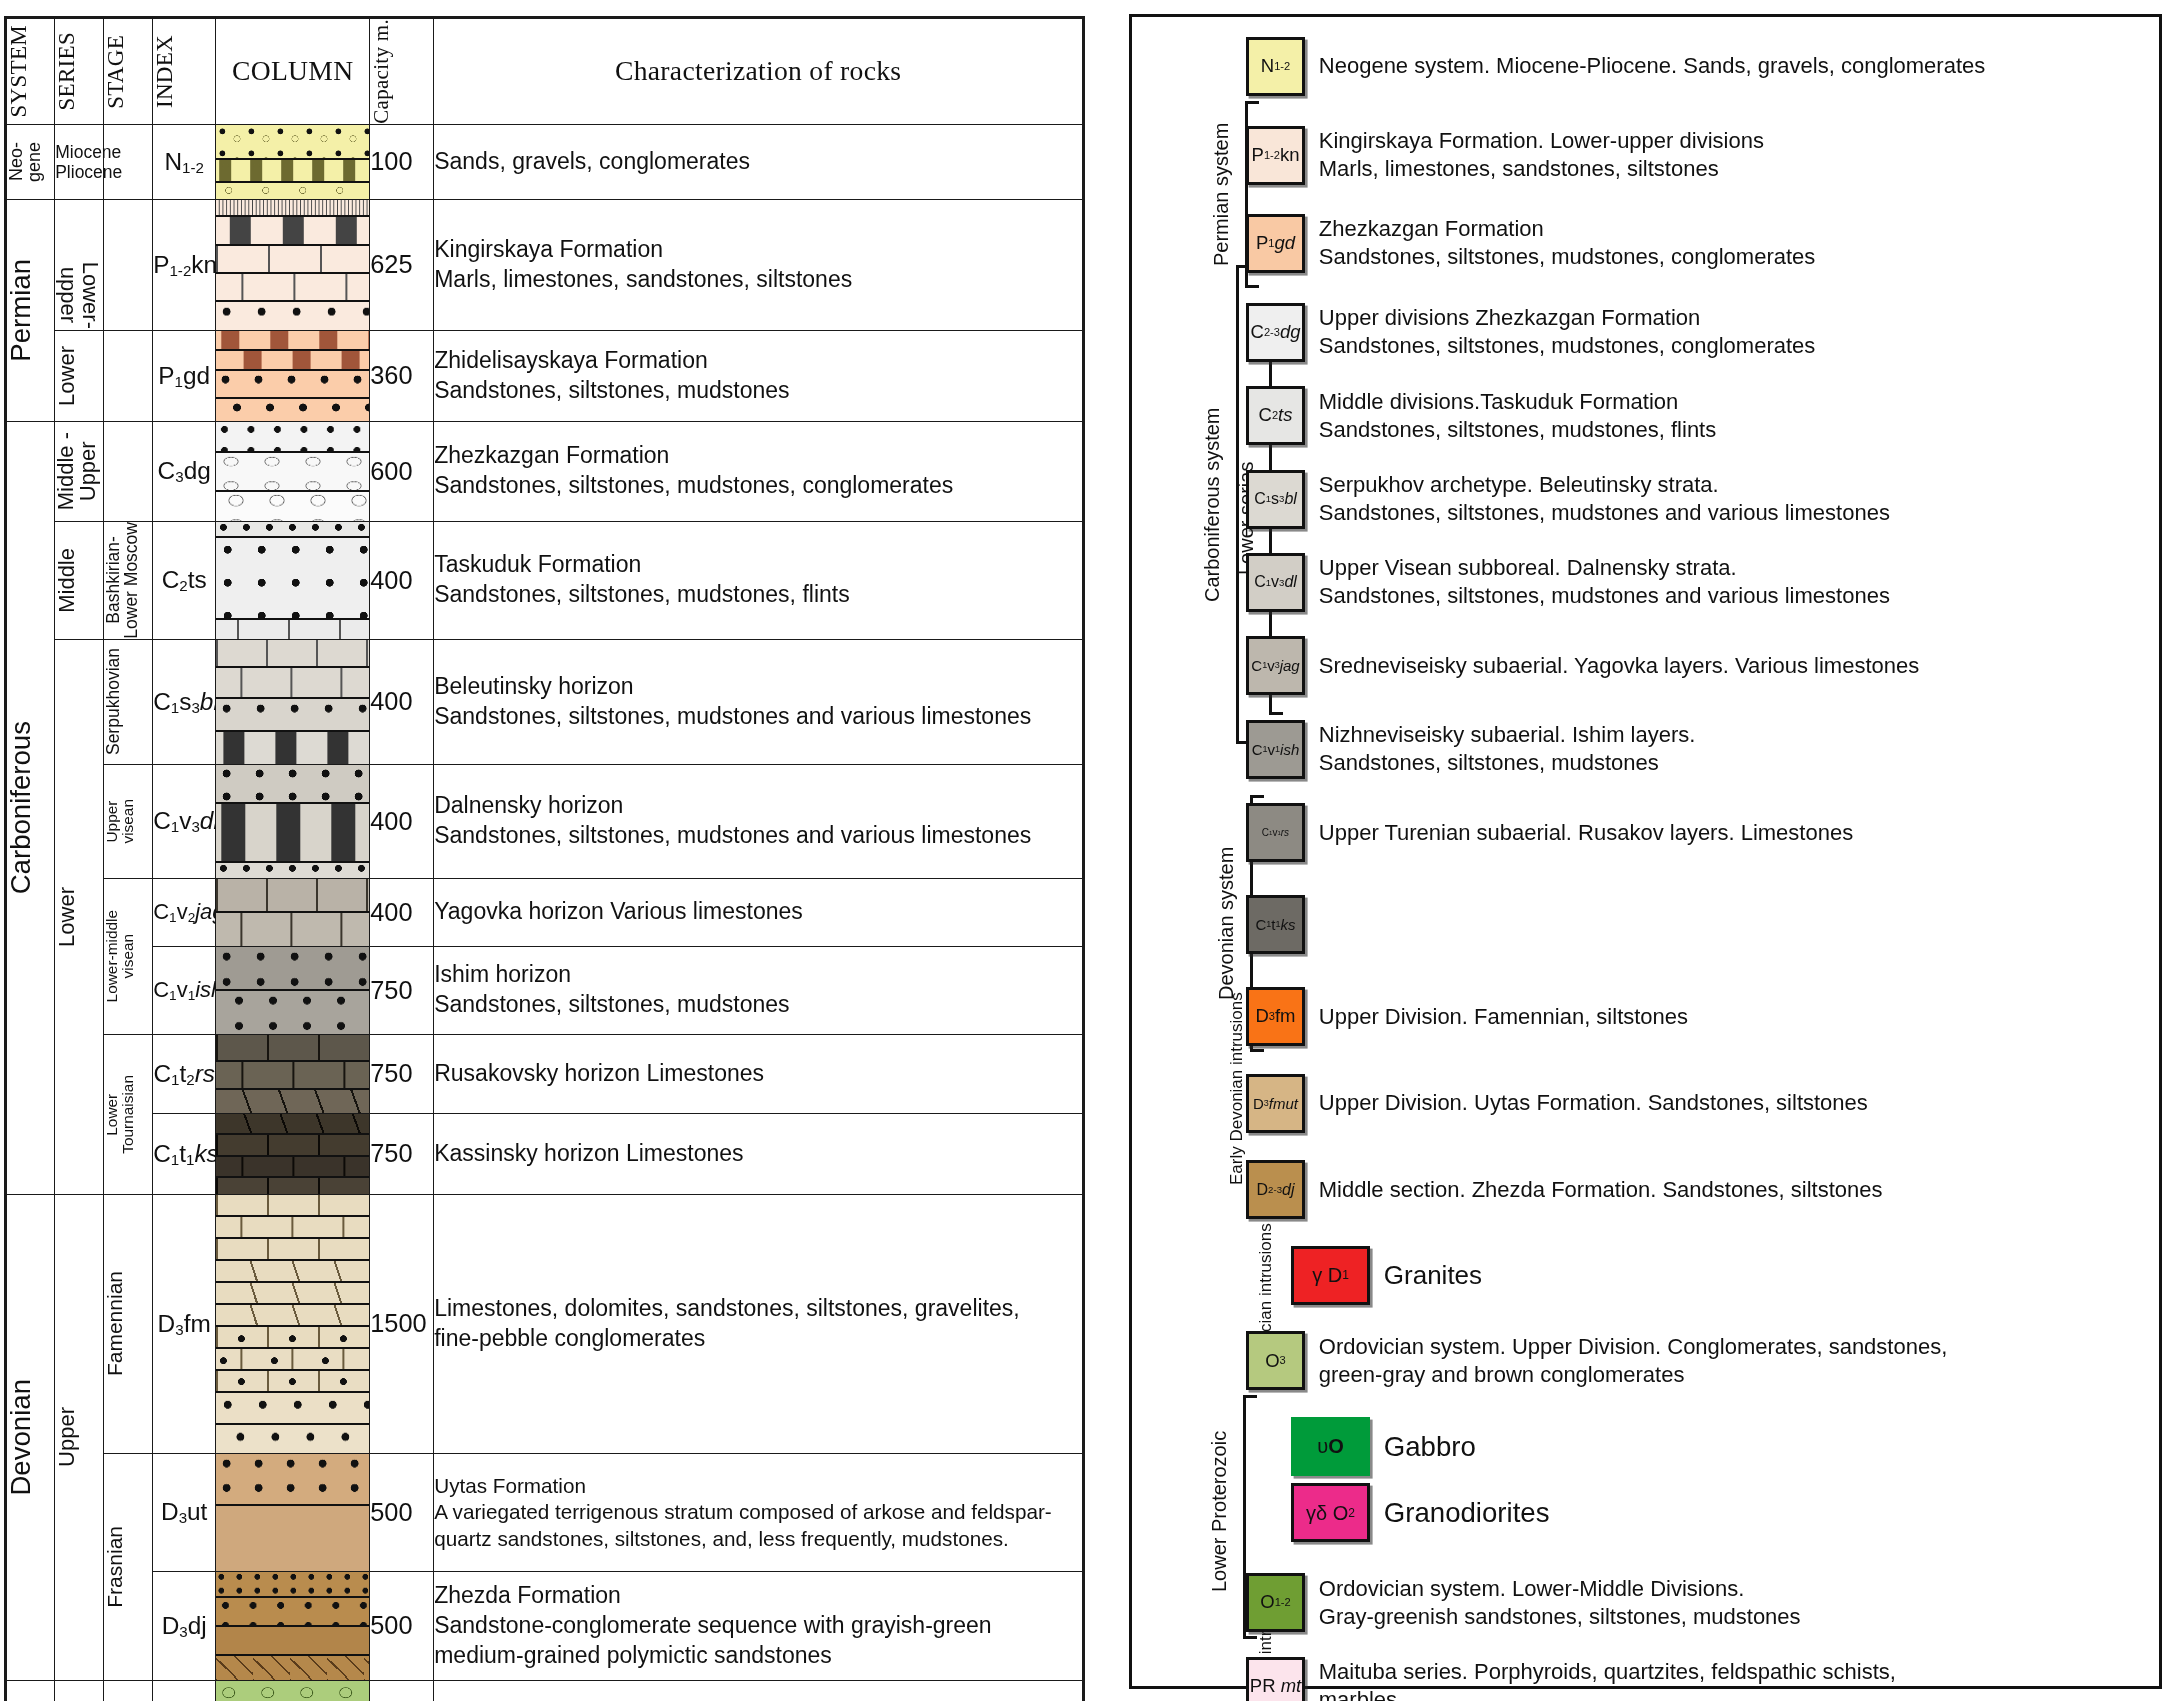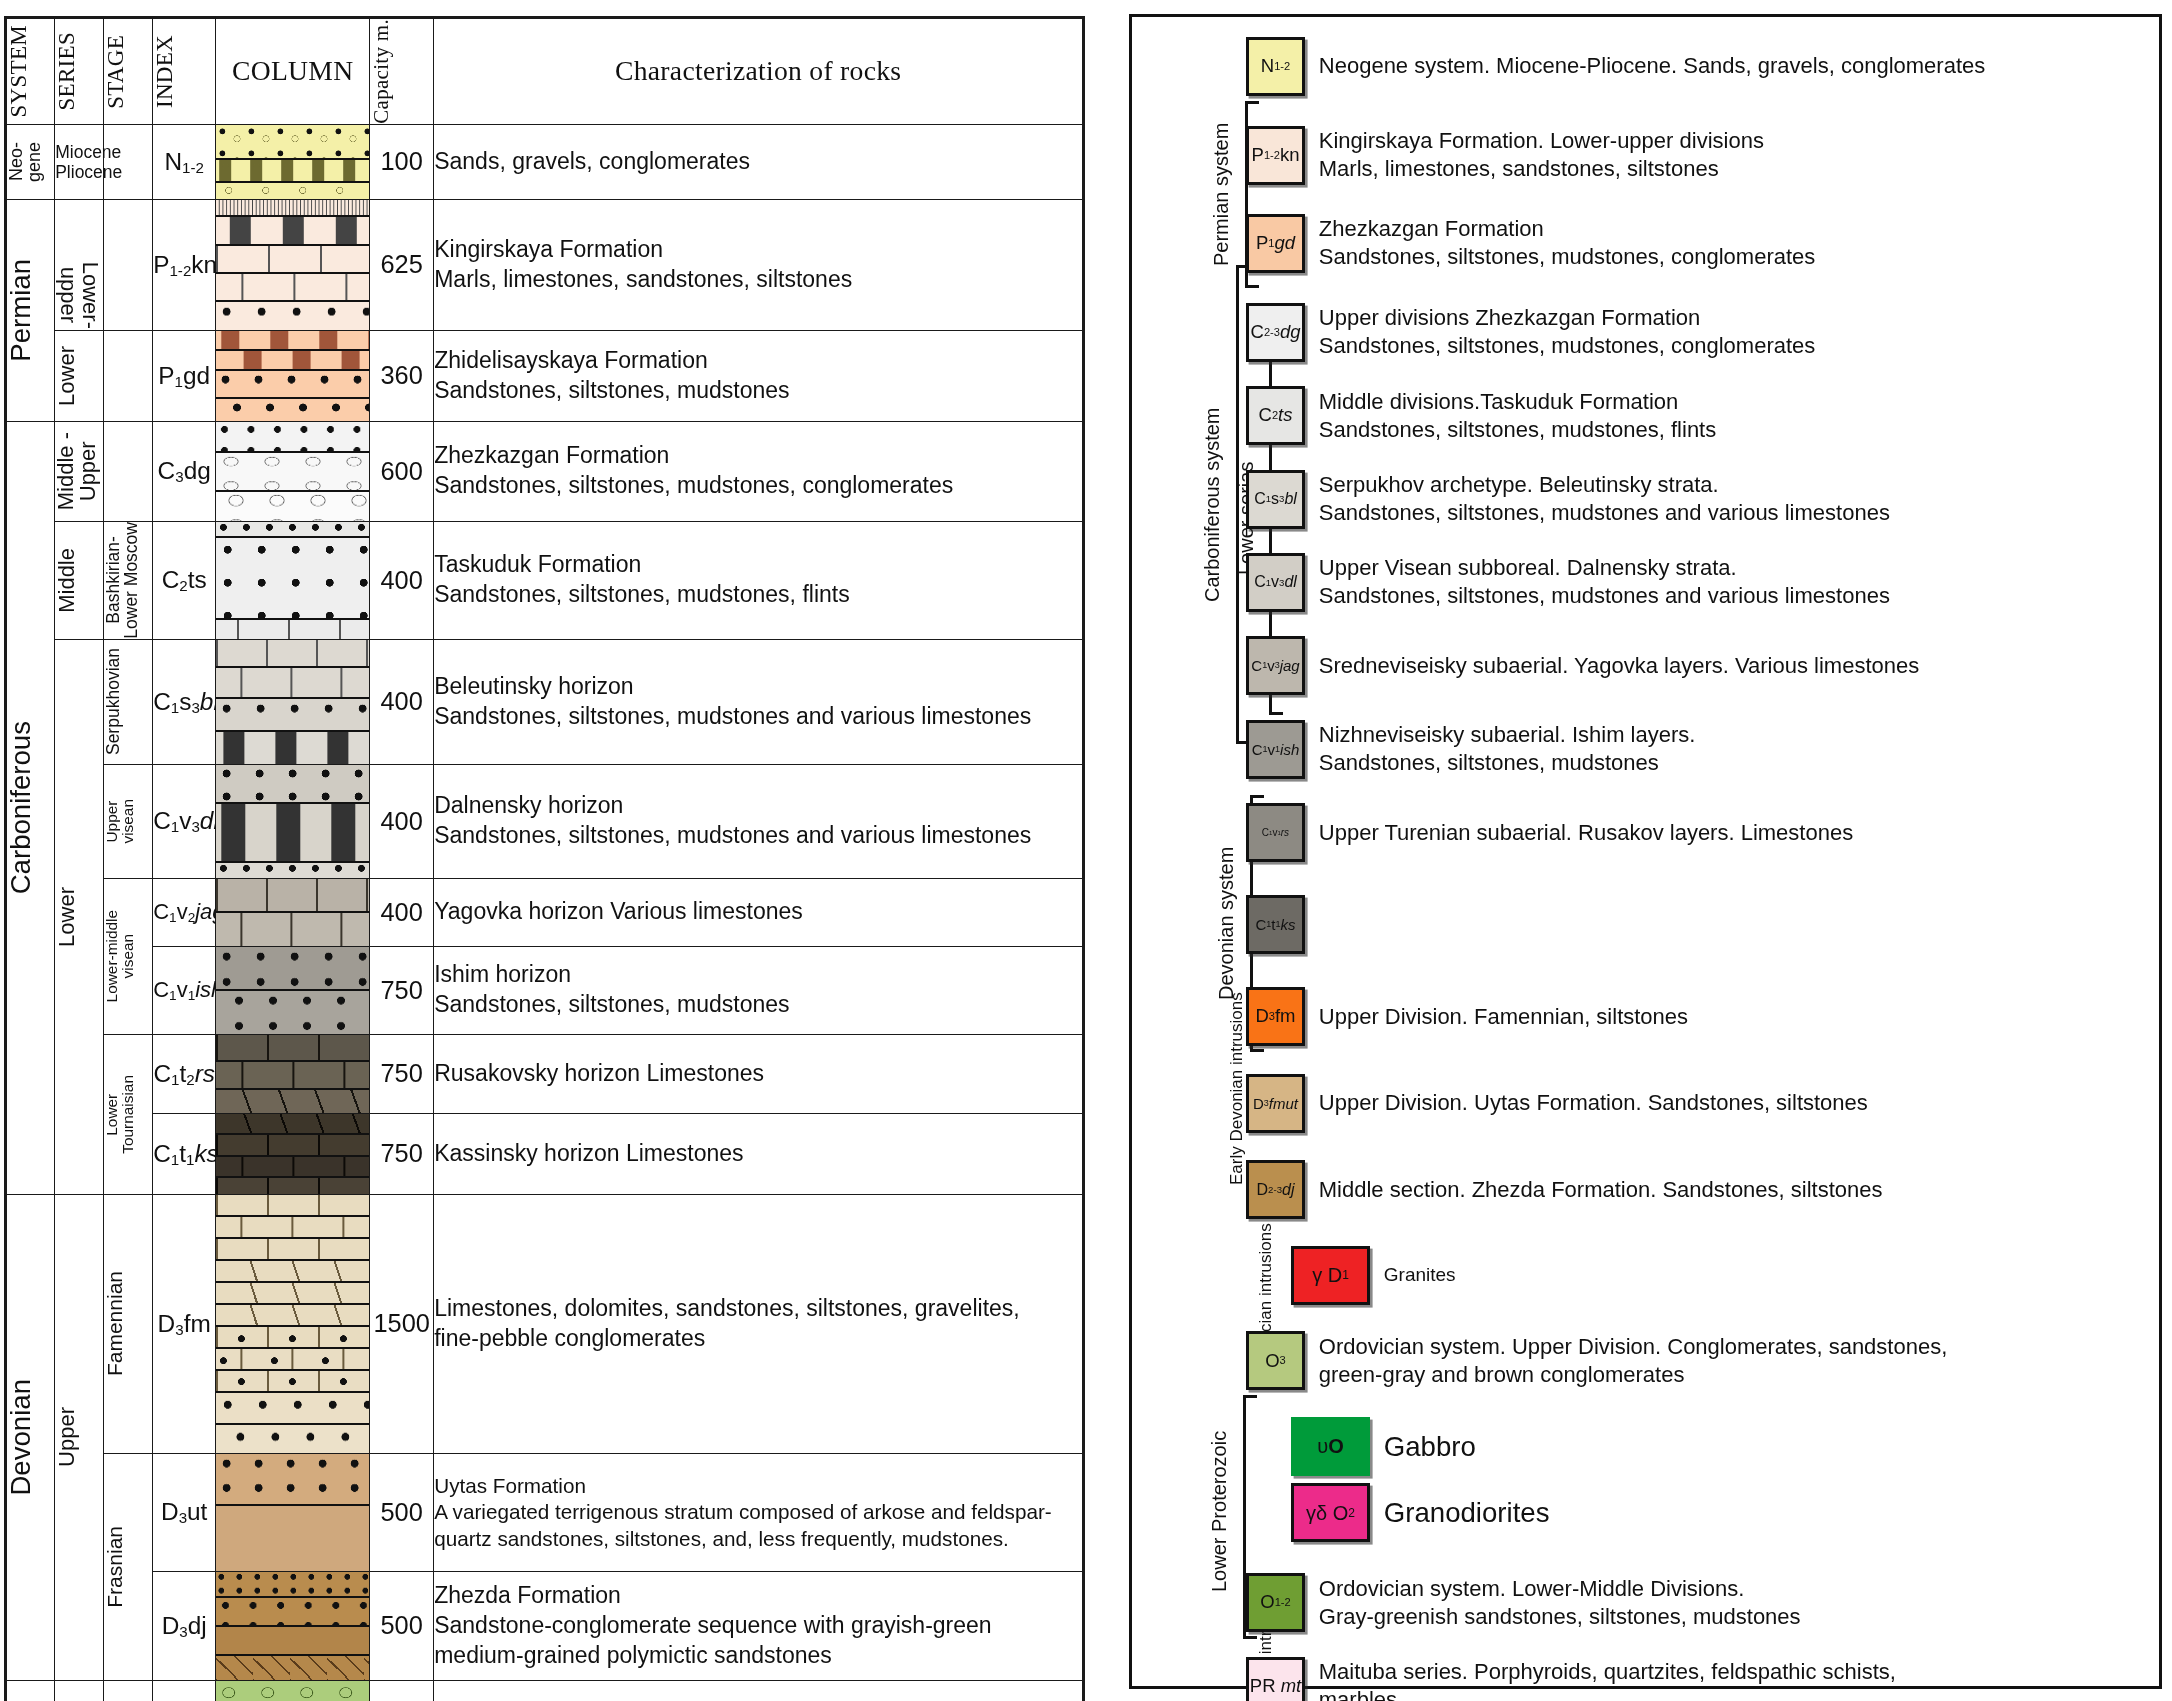--- a/index.html
+++ b/index.html
@@ -50,21 +50,21 @@
   .c-stg  { width: 49px; }
   .c-idx  { width: 63px; }
   .c-col  { width: 154px; }
   .c-cap  { width: 64px; }
   .c-desc { }
 
   .idxcell { text-align: center; font-size: 24.4px; white-space: nowrap; }
   .idxcell sub { font-size: 0.62em; vertical-align: -0.22em; }
   .ital { font-style: italic; }
 
-  .capcell { text-align: center; font-size: 25.4px; }
+  .capcell { text-align: left; font-size: 25.4px; }
   .desccell {
     text-align: left; font-size: 23px; line-height: 1.30;
     padding: 5.3px 9.5px 5.3px 11.7px;
   }
   .desccell.small { font-size: 20.7px; line-height: 1.28; }
   .desccell.ctr { }
 
   .serlabel  { font-size: 22px; }
   .serlabel2 { font-size: 18px; }
   .syslabel  { font-size: 27.6px; }
@@ -683,21 +683,21 @@
     </div>
 
     <div class="leg-row" style="margin-top:27.6px">
       <div class="swatch" style="background:#ba8f4e;font-size:16px">D<sub>2-3</sub><i>dj</i></div>
       <div class="leg-text">
         Middle section. Zhezda Formation. Sandstones, siltstones</div>
     </div>
 
     <div class="leg-row" style="margin-top:26.5px;padding-left:159px">
       <div class="swatch wide" style="background:#ee2224">γ&nbsp;D<sub>1</sub></div>
-      <div class="leg-text" style="font-size:19px">Granites</div>
+      <div class="leg-text" style="font-size:26px">Granites</div>
     </div>
 
     <div class="leg-row" style="margin-top:26.5px">
       <div class="swatch" style="background:#b5c97f">O<sub>3</sub></div>
       <div class="leg-text">
         Ordovician system. Upper Division. Conglomerates, sandstones,<br>green-gray and brown conglomerates</div>
     </div>
 
     <div class="leg-row" style="margin-top:26.5px;padding-left:159px">
       <div class="swatch wide" style="background:#009b3a;border:none;">υ<b>O</b></div>

